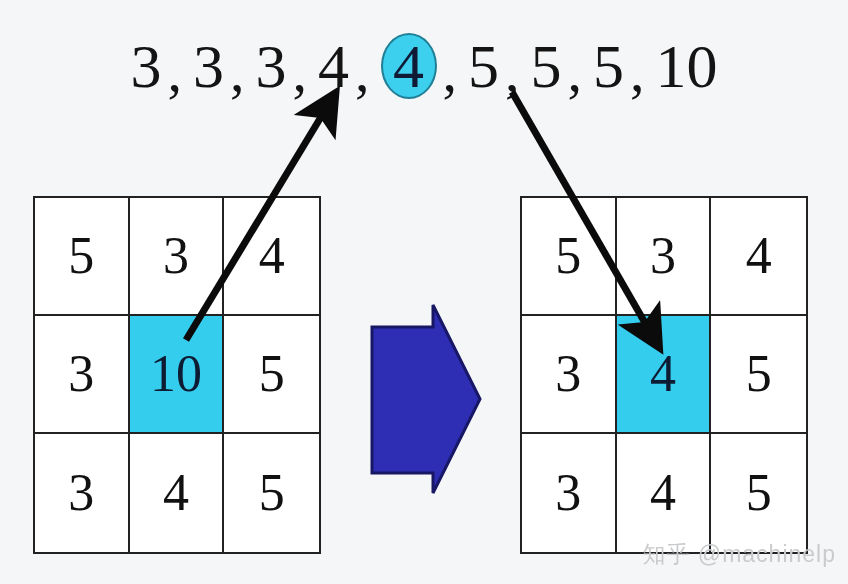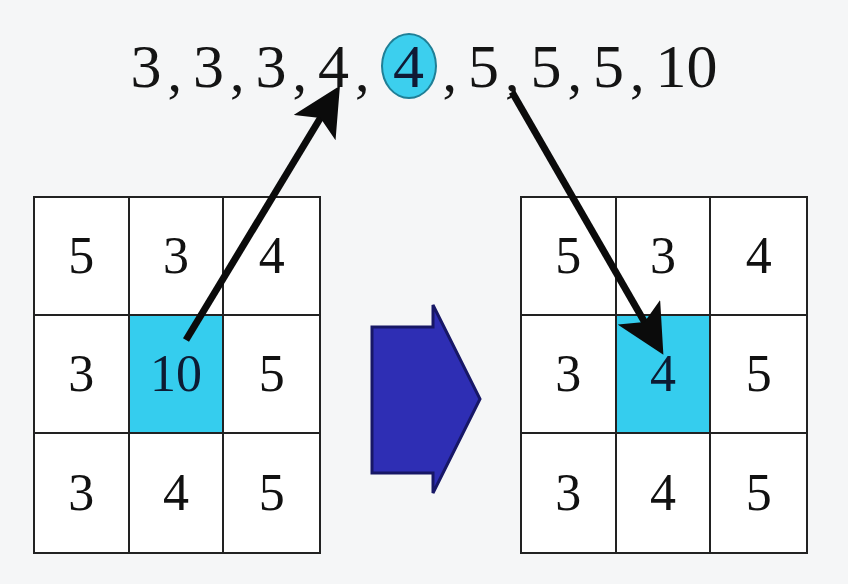--- a/index.html
+++ b/index.html
@@ -190,14 +190,15 @@
           <path d="M0,0 L7,3.5 L0,7 L1.6,3.5 Z" fill="#0b0b0b"></path>
         </marker>
       </defs>
 
       <line x1="186" y1="340" x2="324" y2="112" stroke="#0b0b0b" stroke-width="7" marker-end="url(#head-up)"></line>
 
       <line x1="512" y1="92" x2="648" y2="328" stroke="#0b0b0b" stroke-width="7" marker-end="url(#head-down)"></line>
     </svg>
   </div>
 
+  <div id="watermark">知乎 @machinelp</div>
 
 </div>
 
 </body></html>

